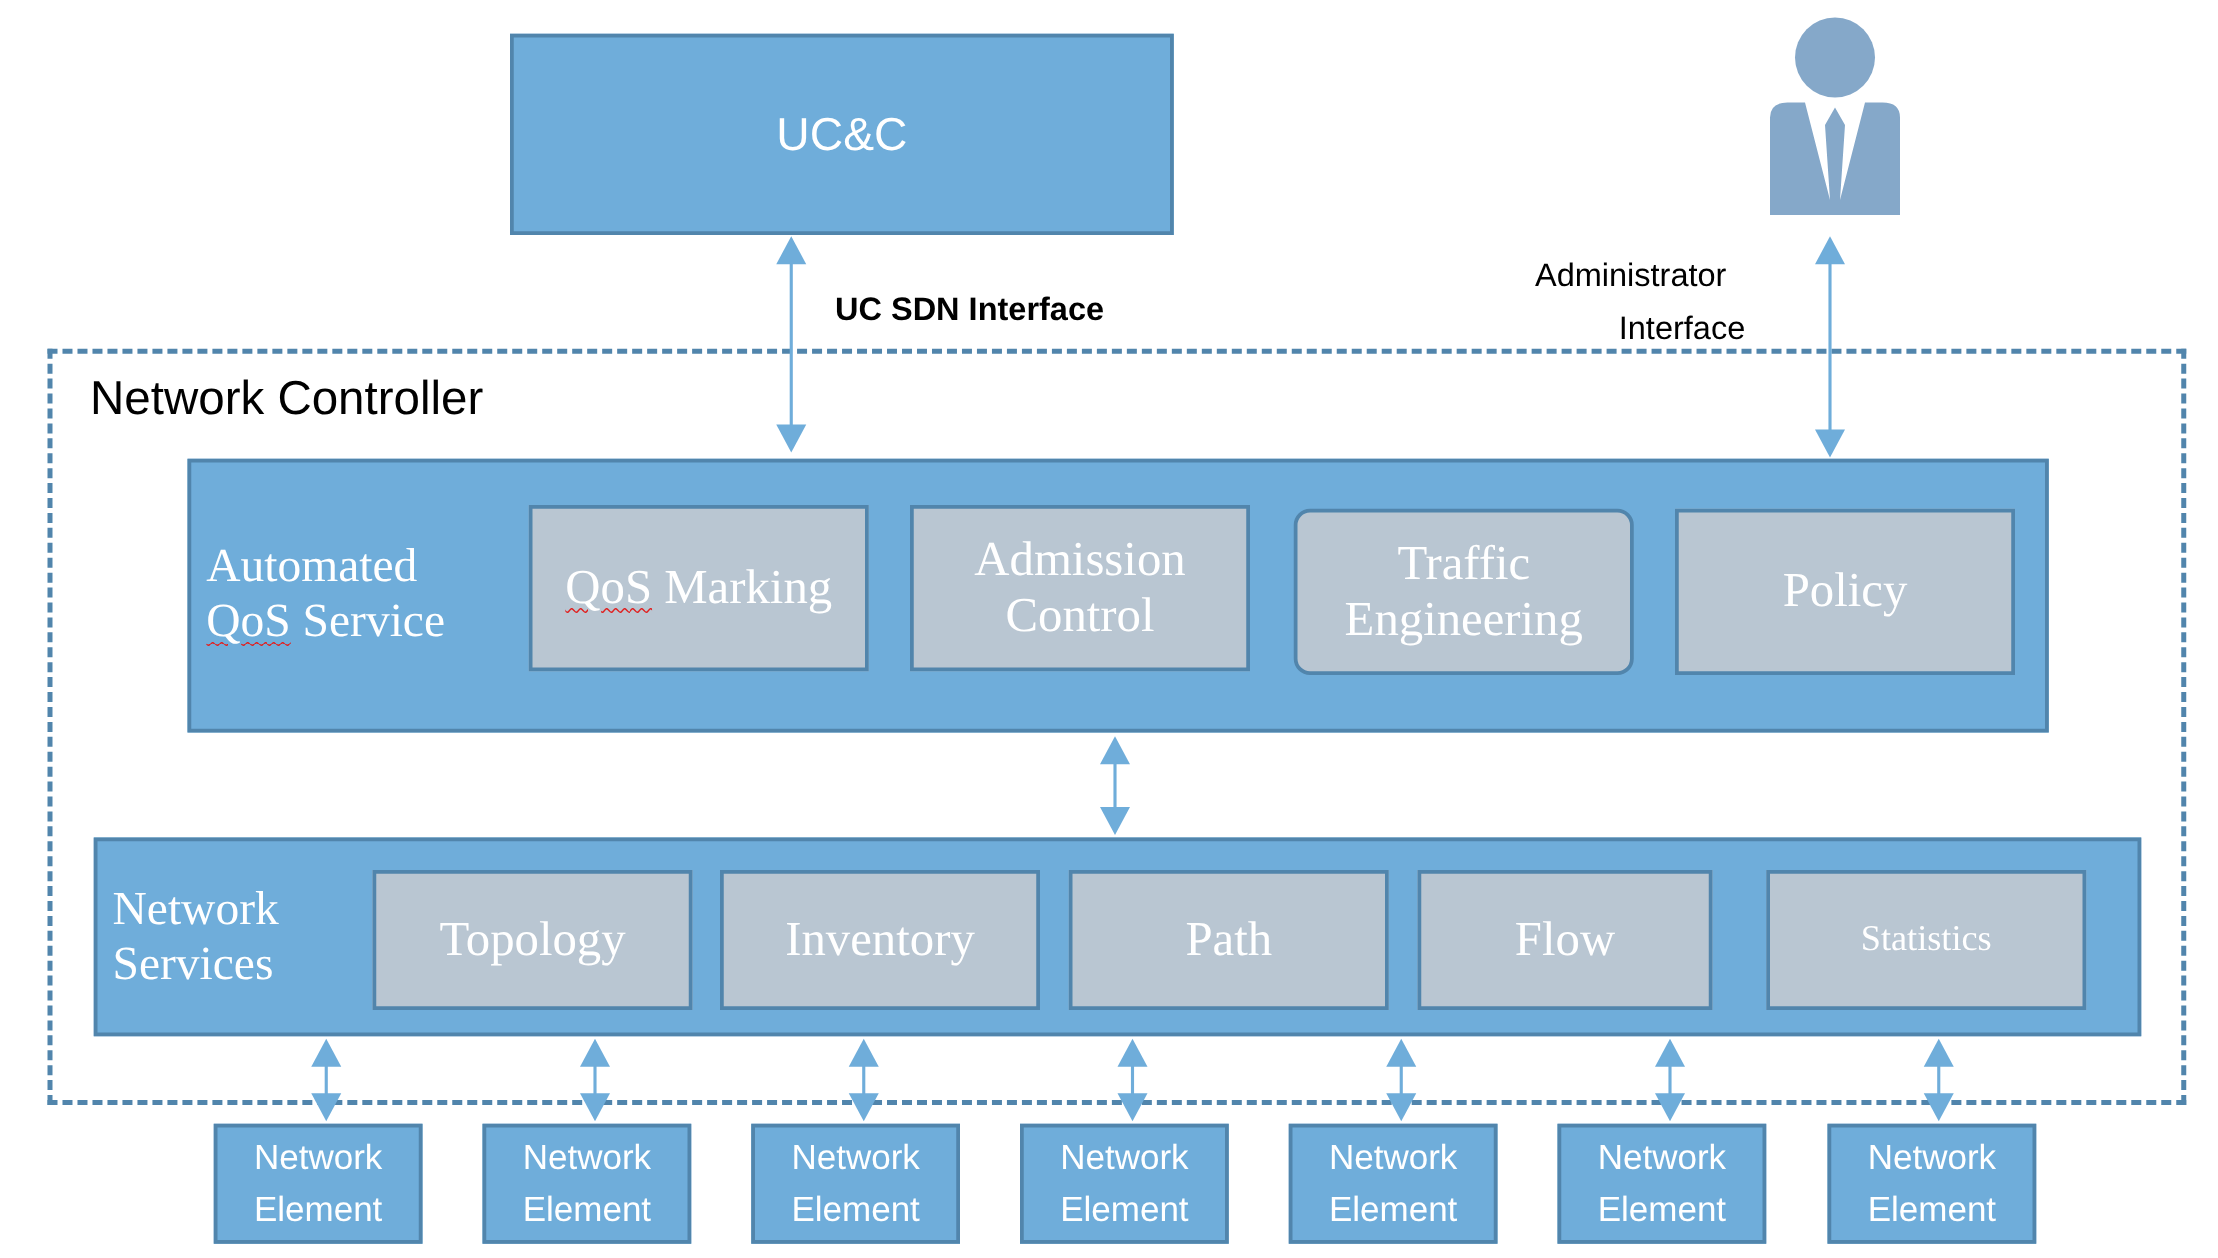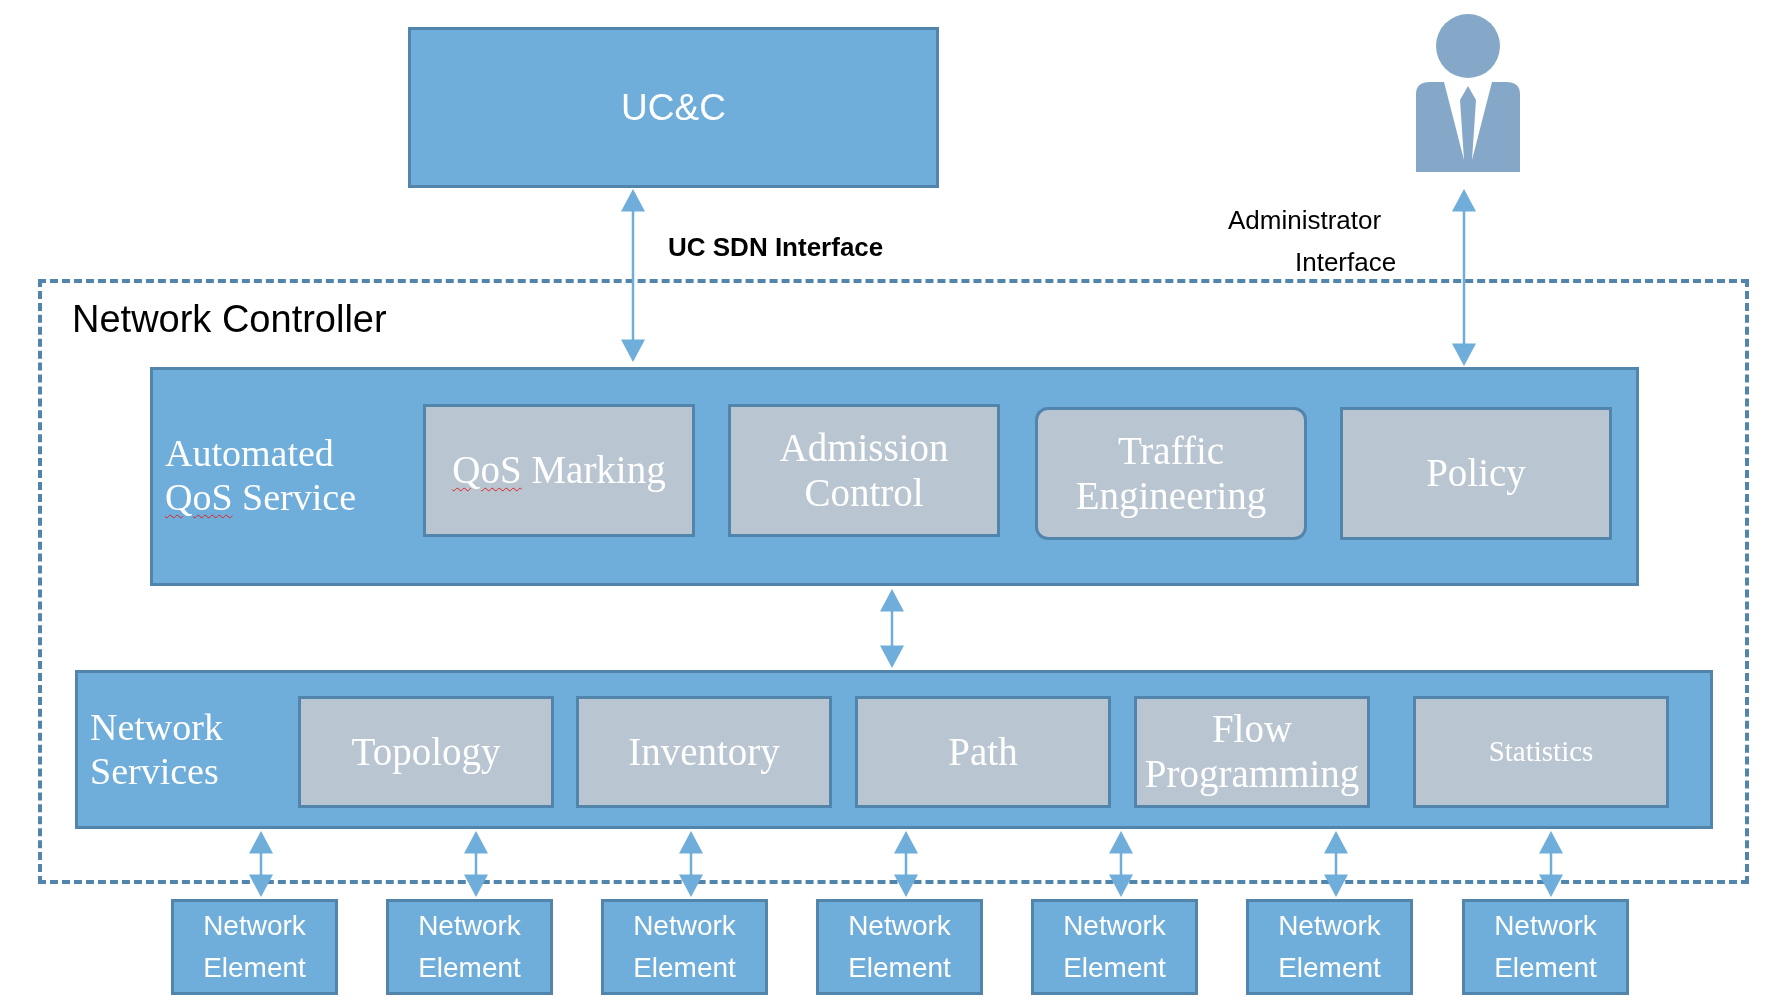--- a/index.html
+++ b/index.html
@@ -65,21 +65,20 @@
   <span>Topology</span>
 </div>
 <div class="abs gray" style="left:576px;top:696px;width:256px;height:112px;font-size:39px;">
   <span>Inventory</span>
 </div>
 <div class="abs gray" style="left:855px;top:696px;width:256px;height:112px;font-size:39px;flex-direction:column;">
   <span>Path</span>
 </div>
 <div class="abs gray" style="left:1134px;top:696px;width:236px;height:112px;font-size:39px;flex-direction:column;">
   <span>Flow</span>
-  <span>Programming</span>
 </div>
 <div class="abs gray" style="left:1413px;top:696px;width:256px;height:112px;font-size:29px;">
   <span>Statistics</span>
 </div>
 
 <div class="abs blue ne" style="left:171px;top:899px;width:167px;height:96px;">
     <div>
       <div>Network</div>
       <div>Element</div>
     </div>

